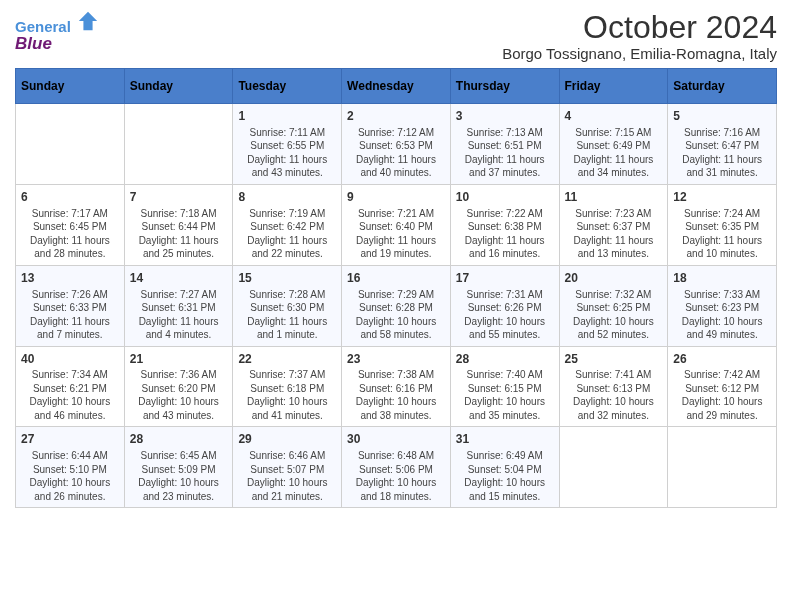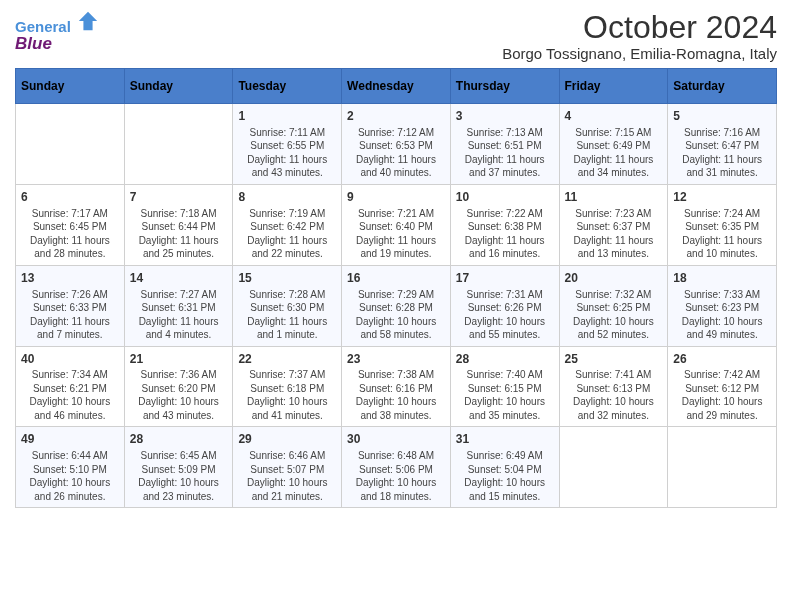--- a/index.html
+++ b/index.html
@@ -241,21 +241,21 @@
           <span class="day-num">25</span>
           <div class="cell-content">Sunrise: 7:41 AM<br>Sunset: 6:13 PM<br>Daylight: 10 hours and 32 minutes.</div>
         </td>
         <td>
           <span class="day-num">26</span>
           <div class="cell-content">Sunrise: 7:42 AM<br>Sunset: 6:12 PM<br>Daylight: 10 hours and 29 minutes.</div>
         </td>
       </tr>
       <tr>
         <td>
-          <span class="day-num">49</span>
+          <span class="day-num">27</span>
           <div class="cell-content">Sunrise: 6:44 AM<br>Sunset: 5:10 PM<br>Daylight: 10 hours and 26 minutes.</div>
         </td>
         <td>
           <span class="day-num">28</span>
           <div class="cell-content">Sunrise: 6:45 AM<br>Sunset: 5:09 PM<br>Daylight: 10 hours and 23 minutes.</div>
         </td>
         <td>
           <span class="day-num">29</span>
           <div class="cell-content">Sunrise: 6:46 AM<br>Sunset: 5:07 PM<br>Daylight: 10 hours and 21 minutes.</div>
         </td>

